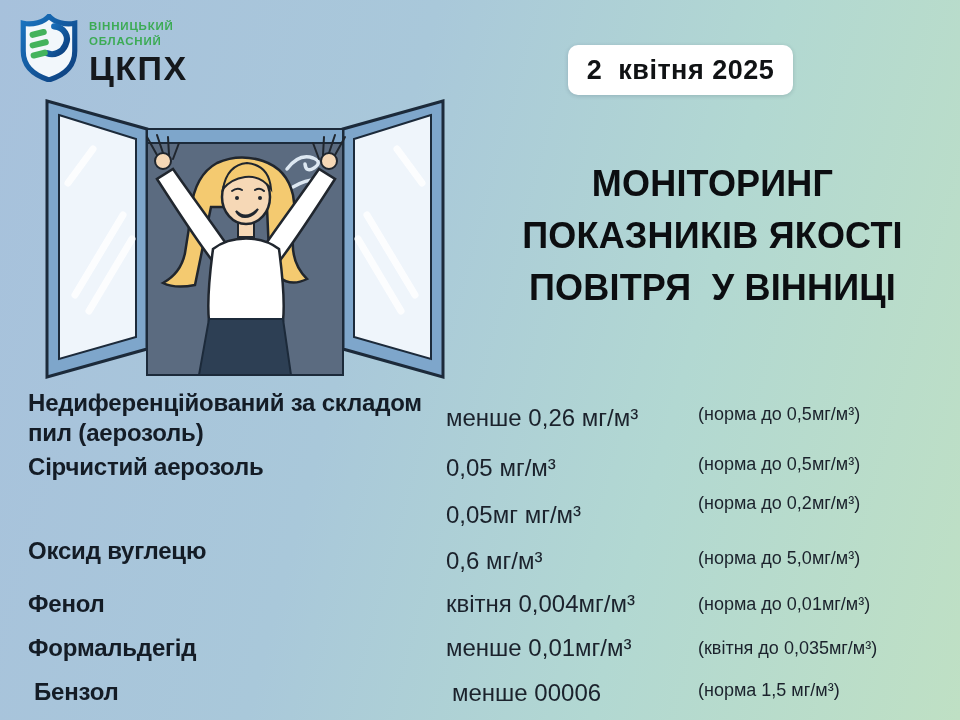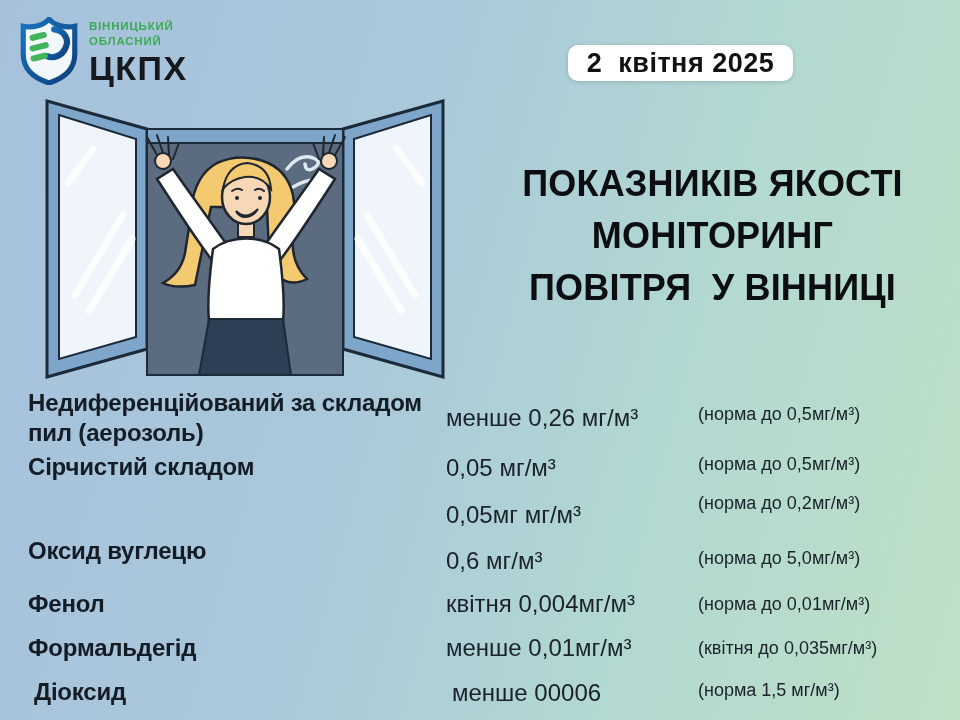--- a/index.html
+++ b/index.html
@@ -2,27 +2,27 @@
 <html><head>
 <meta charset="utf-8">
 <style>
   html,body{margin:0;padding:0;background:#777;}
   .canvas{
     position:relative;width:960px;height:720px;overflow:hidden;
     background:linear-gradient(105deg,#a7c1dc 0%,#a9c8da 38%,#b2d8d2 68%,#bfe0c4 100%);
     font-family:"Liberation Sans","DejaVu Sans",sans-serif;
   }
   
-  .logo{position:absolute;left:20px;top:12px;display:flex;gap:11px;align-items:flex-end;}
+  .logo{position:absolute;left:20px;top:12px;display:flex;gap:11px;align-items:center;}
   .logo-text{padding-top:7px;}
   .logo-org{font-size:11.5px;font-weight:800;color:#3cab55;letter-spacing:.8px;line-height:1.3;}
   .logo-abbr{font-size:34px;font-weight:700;color:#15181c;letter-spacing:1.5px;margin-top:2px;line-height:1;}
   
   .date-badge{
-    position:absolute;left:568px;top:45px;width:225px;height:36px;border-radius:10px;
+    position:absolute;left:568px;top:45px;width:225px;height:50px;border-radius:10px;
     background:#ffffff;box-shadow:0 1px 4px rgba(20,40,60,.18);
     display:flex;align-items:center;justify-content:center;
     font-size:27px;font-weight:700;color:#101214;white-space:pre;letter-spacing:.5px;
   }
   
   .title{
     position:absolute;left:475px;top:158px;width:475px;text-align:center;
     font-size:36px;font-weight:800;line-height:1.44;color:#0c0e11;letter-spacing:.2px;
   }
   .title span{display:block;white-space:pre;}
@@ -58,22 +58,22 @@
     <div class="logo-text">
       <div class="logo-org">ВІННИЦЬКИЙ</div>
       <div class="logo-org">ОБЛАСНИЙ</div>
       <div class="logo-abbr">ЦКПХ</div>
     </div>
   </div>
 
   <div class="date-badge">2  квітня 2025</div>
 
   <div class="title">
+    <span>МОНІТОРИНГ</span>
     <span>ПОКАЗНИКІВ ЯКОСТІ</span>
-    <span>МОНІТОРИНГ</span>
     <span>ПОВІТРЯ  У ВІННИЦІ</span>
   </div>
 
   <div class="illustration">
     <svg width="420" height="285" viewBox="0 0 420 285">
 
       <polygon points="12,4 112,32 112,252 12,280" fill="#7ea6cb" stroke="#1c2a3a" stroke-width="3"></polygon>
       <polygon points="24,18 101,42 101,240 24,262" fill="#eff5fb" stroke="#1c2a3a" stroke-width="2"></polygon>
       <g stroke="#ffffff" stroke-width="7" opacity="0.85" stroke-linecap="round">
         <line x1="40" y1="198" x2="88" y2="118"></line>
@@ -132,36 +132,36 @@
       <path d="M178 152 C196 138 226 138 244 152 C248 182 250 205 248 224 C224 232 196 232 174 224 C172 205 174 182 178 152 Z" fill="#ffffff" stroke="#20262e" stroke-width="2.5"></path>
 
       <path d="M174 222 L248 222 L256 278 L164 278 Z" fill="#2d3f54" stroke="#1c2a3a" stroke-width="2"></path>
     </svg>
   </div>
 
   <div class="cell name" style="top:388px">Недиференційований за складом пил (аерозоль)</div>
   <div class="cell val" style="top:403px">менше 0,26 мг/м³</div>
   <div class="cell norm" style="top:403px">(норма до 0,5мг/м³)</div>
 
-  <div class="cell name" style="top:452px">Сірчистий складом</div>
+  <div class="cell name" style="top:452px">Сірчистий аерозоль</div>
   <div class="cell val" style="top:453px">0,05 мг/м³</div>
   <div class="cell norm" style="top:453px">(норма до 0,5мг/м³)</div>
 
   <div class="cell val" style="top:500px">0,05мг мг/м³</div>
   <div class="cell norm" style="top:492px">(норма до 0,2мг/м³)</div>
 
   <div class="cell name" style="top:536px">Оксид вуглецю</div>
   <div class="cell val" style="top:546px">0,6 мг/м³</div>
   <div class="cell norm" style="top:547px">(норма до 5,0мг/м³)</div>
 
   <div class="cell name" style="top:589px">Фенол</div>
   <div class="cell val" style="top:589px">квітня 0,004мг/м³</div>
   <div class="cell norm" style="top:593px">(норма до 0,01мг/м³)</div>
 
   <div class="cell name" style="top:633px">Формальдегід</div>
   <div class="cell val" style="top:633px">менше 0,01мг/м³</div>
   <div class="cell norm" style="top:637px">(квітня до 0,035мг/м³)</div>
 
-  <div class="cell name" style="top:677px;left:34px">Діоксид</div>
+  <div class="cell name" style="top:677px;left:34px">Бензол</div>
   <div class="cell val" style="top:678px;left:452px">менше 00006</div>
   <div class="cell norm" style="top:679px">(норма 1,5 мг/м³)</div>
 
 </div>
 
 </body></html>

